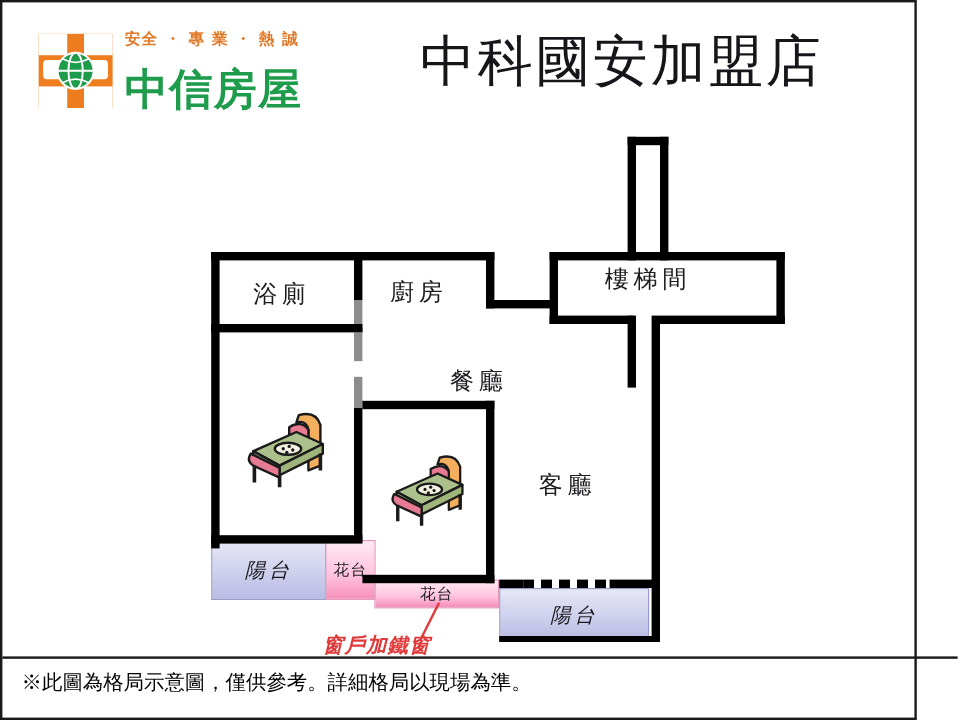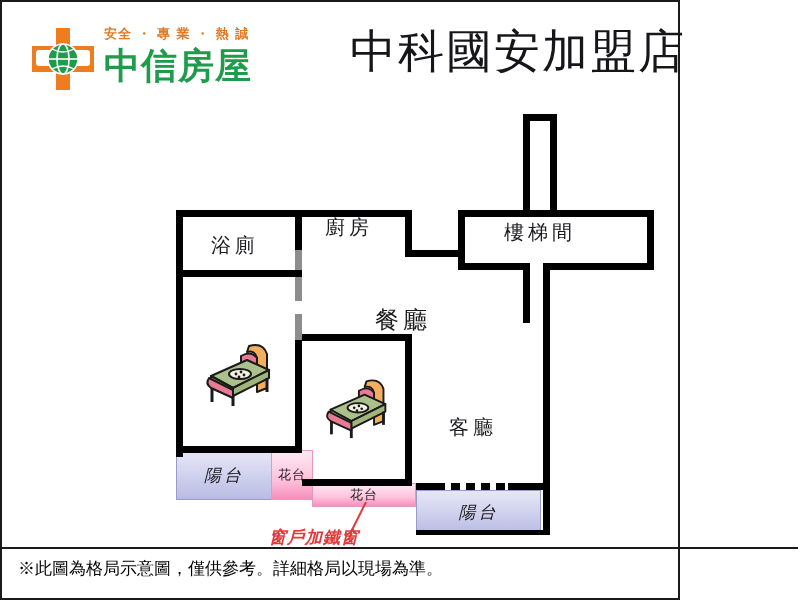--- a/index.html
+++ b/index.html
@@ -4,21 +4,21 @@
 <style>
   html,body{margin:0;padding:0;}
   body{
     width:800px;height:600px;
     background:#ffffff;
     font-family:"DejaVu Sans","Liberation Sans",sans-serif;
     overflow:hidden;
     position:relative;
   }
   #page{
-    position:absolute;left:0;top:0;width:680px;height:600px;
+    position:absolute;left:0;top:0;width:764px;height:600px;
     border:2px solid #1a1a1a;
     box-sizing:border-box;
     background:#fff;
   }
 
   
   #header{position:absolute;left:0;top:0;width:796px;height:100px;}
   #brand-block{
     position:absolute;left:12px;top:10px;width:310px;height:82px;
     display:flex;align-items:center;
@@ -29,21 +29,21 @@
   #brand-text{
     position:absolute;left:90px;top:14px;width:216px;height:66px;
   }
   #tagline{
     font-size:13px;letter-spacing:1px;color:#E07A28;
     font-weight:bold;line-height:16px;white-space:nowrap;
   }
   #brandname{
     font-size:36px;font-weight:bold;color:#1E9B4B;
     line-height:44px;letter-spacing:1px;white-space:nowrap;
-    margin-top:2px;
+    margin-top:12px;
   }
   #store-title{
     position:absolute;left:348px;top:14px;
     font-size:46px;line-height:70px;color:#15151a;
     letter-spacing:2px;white-space:nowrap;
     font-family:"DejaVu Serif","Liberation Serif",serif;
   }
 
   
   #plan{position:absolute;left:0;top:100px;width:796px;height:440px;}
@@ -181,27 +181,27 @@
     <div class="wall" style="left:541px;top:161px;width:7px;height:271px;"></div>
 
     <div class="wall" style="left:414px;top:381px;width:20px;height:7px;"></div>
     <div class="dashwall" style="left:434px;top:381px;width:72px;height:7px;"></div>
     <div class="wall" style="left:506px;top:381px;width:42px;height:7px;"></div>
 
     <div class="wall" style="left:414px;top:428px;width:134px;height:5px;"></div>
 
     <div class="room-label" style="left:209px;top:130px;font-size:20px;">浴廁</div>
 
-    <div class="room-label" style="left:323px;top:112px;font-size:20px;">廚房</div>
+    <div class="room-label" style="left:323px;top:128px;font-size:20px;">廚房</div>
 
     <div class="room-label" style="left:502px;top:117px;font-size:20px;text-align:right;">樓梯間</div>
 
-    <div class="room-label" style="left:373px;top:202px;font-size:24px;">餐廳</div>
-
-    <div class="room-label" style="left:447px;top:289px;font-size:20px;margin-top:23px;">客廳</div>
+    <div class="room-label" style="left:373px;top:202px;font-size:20px;">餐廳</div>
+
+    <div class="room-label" style="left:447px;top:289px;font-size:20px;">客廳</div>
 
     <svg class="bed" style="left:195px;top:232px;width:84px;height:74px;" viewBox="0 0 84 74">
       <g stroke="#1a1a1a" stroke-width="2" stroke-linejoin="round">
         <path d="M52 12 q14 -4 18 8 l0 34 -10 4 0 -34 q-2 -8 -10 -6 z" fill="#F3AE5E"></path>
         <path d="M44 22 q10 -6 16 2 l0 18 -16 6 z" fill="#E87B94"></path>
         <path d="M14 42 L50 26 L72 36 L36 54 z" fill="#ABC08A"></path>
         <path d="M14 42 L36 54 L36 62 L14 50 z" fill="#9FB57C"></path>
         <path d="M36 54 L72 36 L72 44 L36 62 z" fill="#9FB57C"></path>
         <path d="M12 44 q-4 6 2 10 l22 10 0 -8 z" fill="#E87B94"></path>
         <ellipse cx="43" cy="40" rx="11" ry="5" fill="#F4F2E2"></ellipse>

